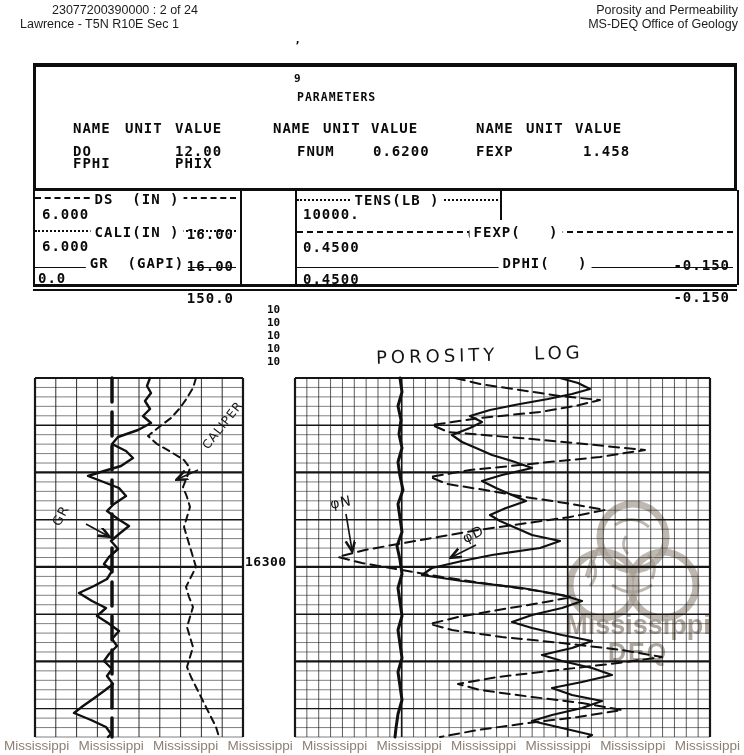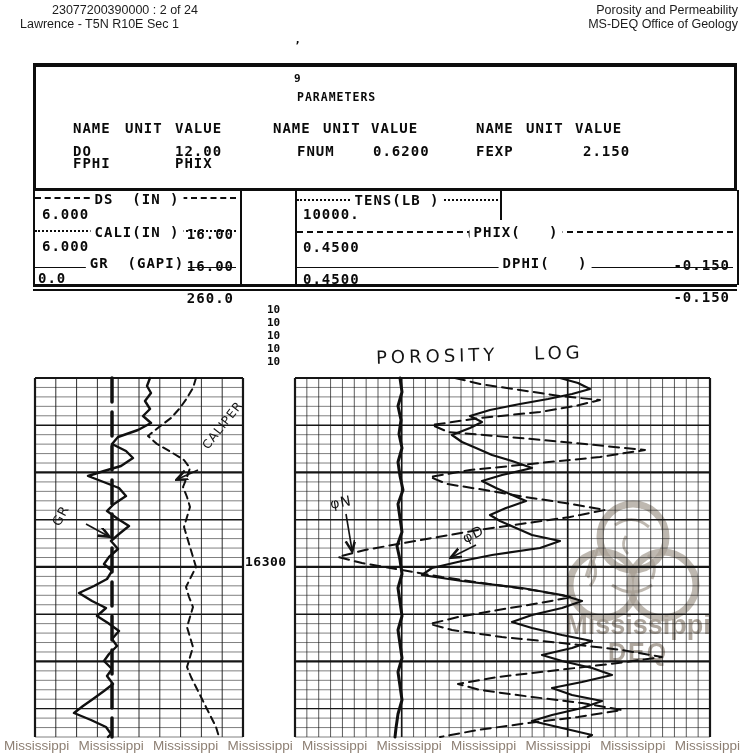--- a/index.html
+++ b/index.html
@@ -214,50 +214,50 @@
   <div class="abs dot z2" style="left:273px;top:120px;">NAME</div>
   <div class="abs dot z2" style="left:323px;top:120px;">UNIT</div>
   <div class="abs dot z2" style="left:371px;top:120px;">VALUE</div>
   <div class="abs dot z2" style="left:273px;top:143px;margin-left:24px;">FNUM</div>
   <div class="abs dot z2" style="left:373px;top:143px;">0.6200</div>
 
   <div class="abs dot z2" style="left:476px;top:120px;">NAME</div>
   <div class="abs dot z2" style="left:526px;top:120px;">UNIT</div>
   <div class="abs dot z2" style="left:575px;top:120px;">VALUE</div>
   <div class="abs dot z2" style="left:476px;top:143px;">FEXP</div>
-  <div class="abs dot z2" style="left:583px;top:143px;">2.150</div>
+  <div class="abs dot z2" style="left:583px;top:143px;">1.458</div>
 
   <div class="scalebox z2" style="left:33px;top:190px;width:205px;height:95px;"></div>
   <div class="scalebox z2" style="left:295px;top:190px;width:440px;height:95px;"></div>
   <div class="abs z2" style="left:500px;top:190px;width:2px;height:30px;background:#0d0d0d;"></div>
   <div class="abs z2" style="left:33px;top:284px;width:704px;height:3px;background:#0d0d0d;"></div>
   <div class="abs z2" style="left:33px;top:289px;width:704px;height:1.5px;background:#0d0d0d;"></div>
 
   <div class="sline z2" style="left:35px;top:197px;width:201px;border-top-style:dashed;"></div>
   <div class="abs dot z2 slabel" style="left:137px;top:191px;">DS  (IN )</div>
   <div class="abs dot z2 val-l" style="left:42px;top:206px;">6.000</div>
   <div class="abs dot z2 val-r" style="left:186px;top:206px;width:48px;">16.00</div>
 
   <div class="sline dotted z2" style="left:35px;top:230px;width:201px;"></div>
   <div class="abs dot z2 slabel" style="left:137px;top:224px;">CALI(IN )</div>
   <div class="abs dot z2 val-l" style="left:42px;top:238px;">6.000</div>
   <div class="abs dot z2 val-r" style="left:186px;top:238px;width:48px;">16.00</div>
 
   <div class="sline solid z2" style="left:35px;top:267px;width:201px;"></div>
   <div class="abs dot z2 slabel" style="left:137px;top:255px;">GR  (GAPI)</div>
   <div class="abs dot z2 val-l" style="left:38px;top:270px;">0.0</div>
-  <div class="abs dot z2 val-r" style="left:186px;top:270px;width:48px;">260.0</div>
+  <div class="abs dot z2 val-r" style="left:186px;top:270px;width:48px;">150.0</div>
 
   <div class="sline dotted z2" style="left:297px;top:199px;width:201px;"></div>
   <div class="abs dot z2 slabel" style="left:397px;top:192px;">TENS(LB )</div>
   <div class="abs dot z2 val-l" style="left:303px;top:206px;">10000.</div>
   <div class="abs dot z2 val-r" style="left:448px;top:206px;width:48px;">0.0</div>
 
   <div class="sline z2" style="left:297px;top:231px;width:436px;border-top-style:dashed;"></div>
-  <div class="abs dot z2 slabel" style="left:516px;top:224px;">PHIX(   )</div>
+  <div class="abs dot z2 slabel" style="left:516px;top:224px;">FEXP(   )</div>
   <div class="abs dot z2 val-l" style="left:303px;top:239px;">0.4500</div>
   <div class="abs dot z2 val-r" style="left:672px;top:237px;width:58px;">-0.150</div>
 
   <div class="sline solid z2" style="left:297px;top:267px;width:436px;"></div>
   <div class="abs dot z2 slabel" style="left:545px;top:255px;">DPHI(   )</div>
   <div class="abs dot z2 val-l" style="left:303px;top:271px;">0.4500</div>
   <div class="abs dot z2 val-r" style="left:672px;top:269px;width:58px;">-0.150</div>
 
   <div id="tens-stack" class="abs z2" style="left:267px;top:303px;">
       <div class="dot-s" style="line-height: 13px;">10</div>

